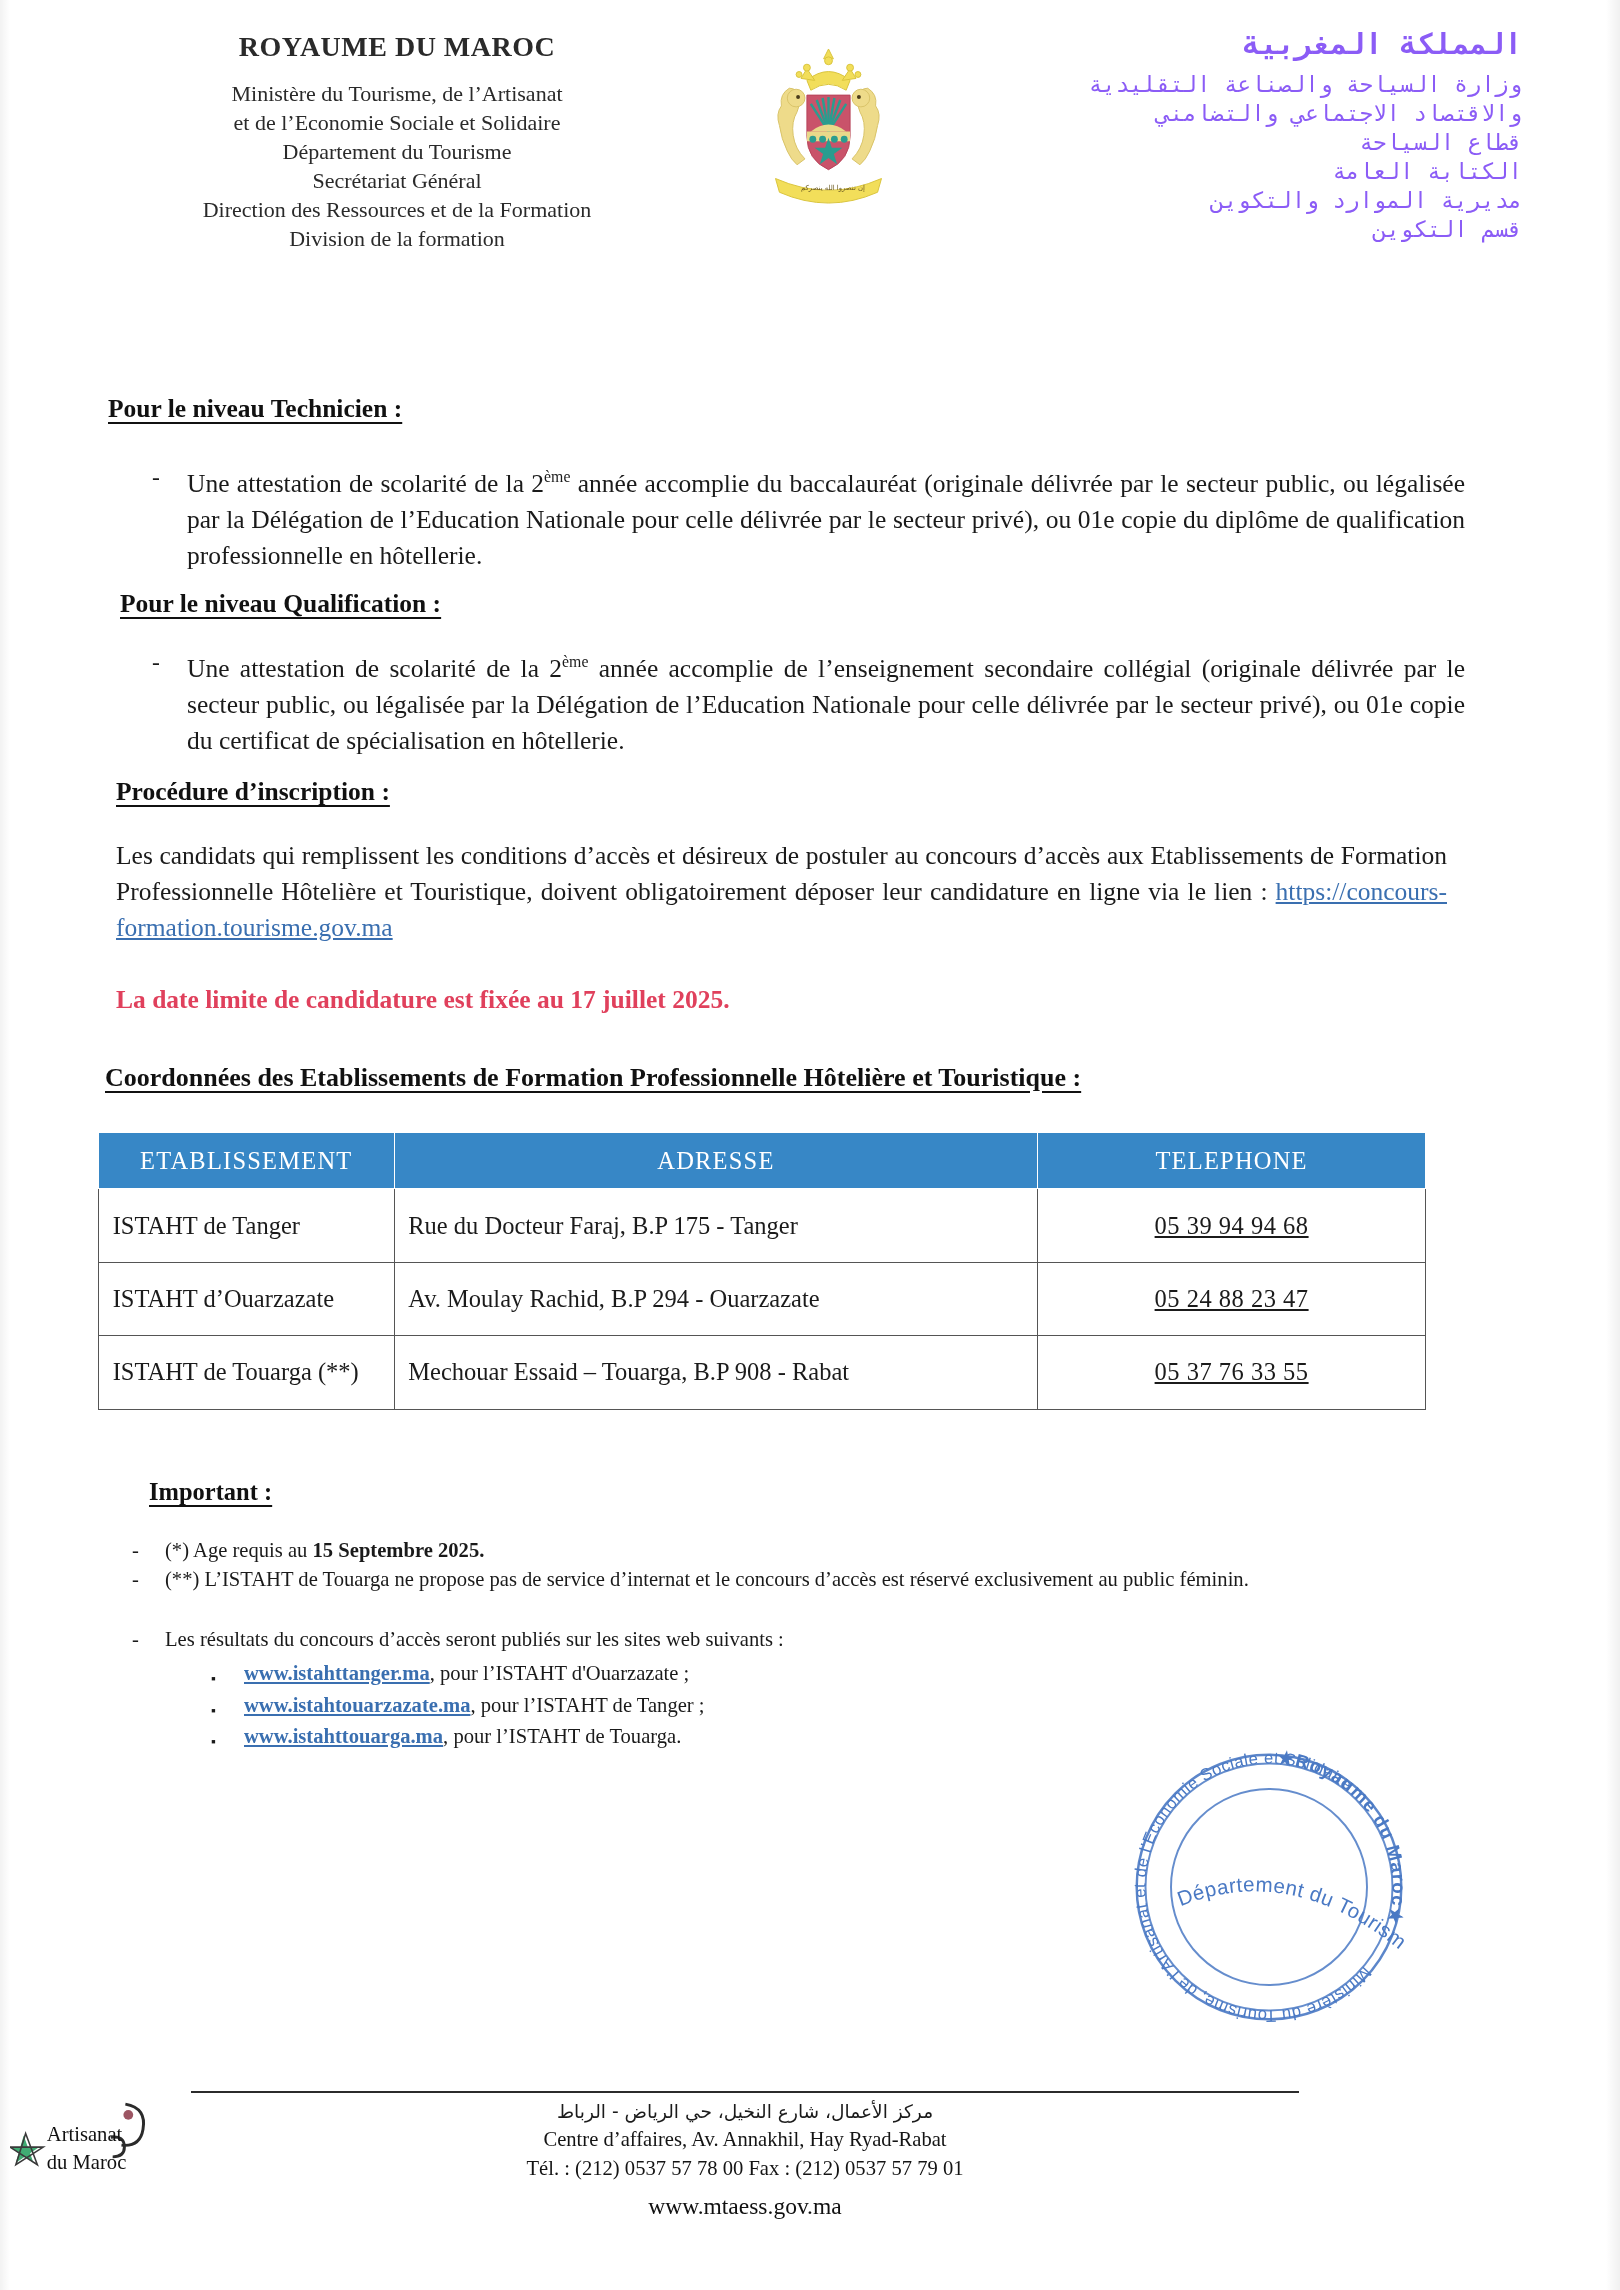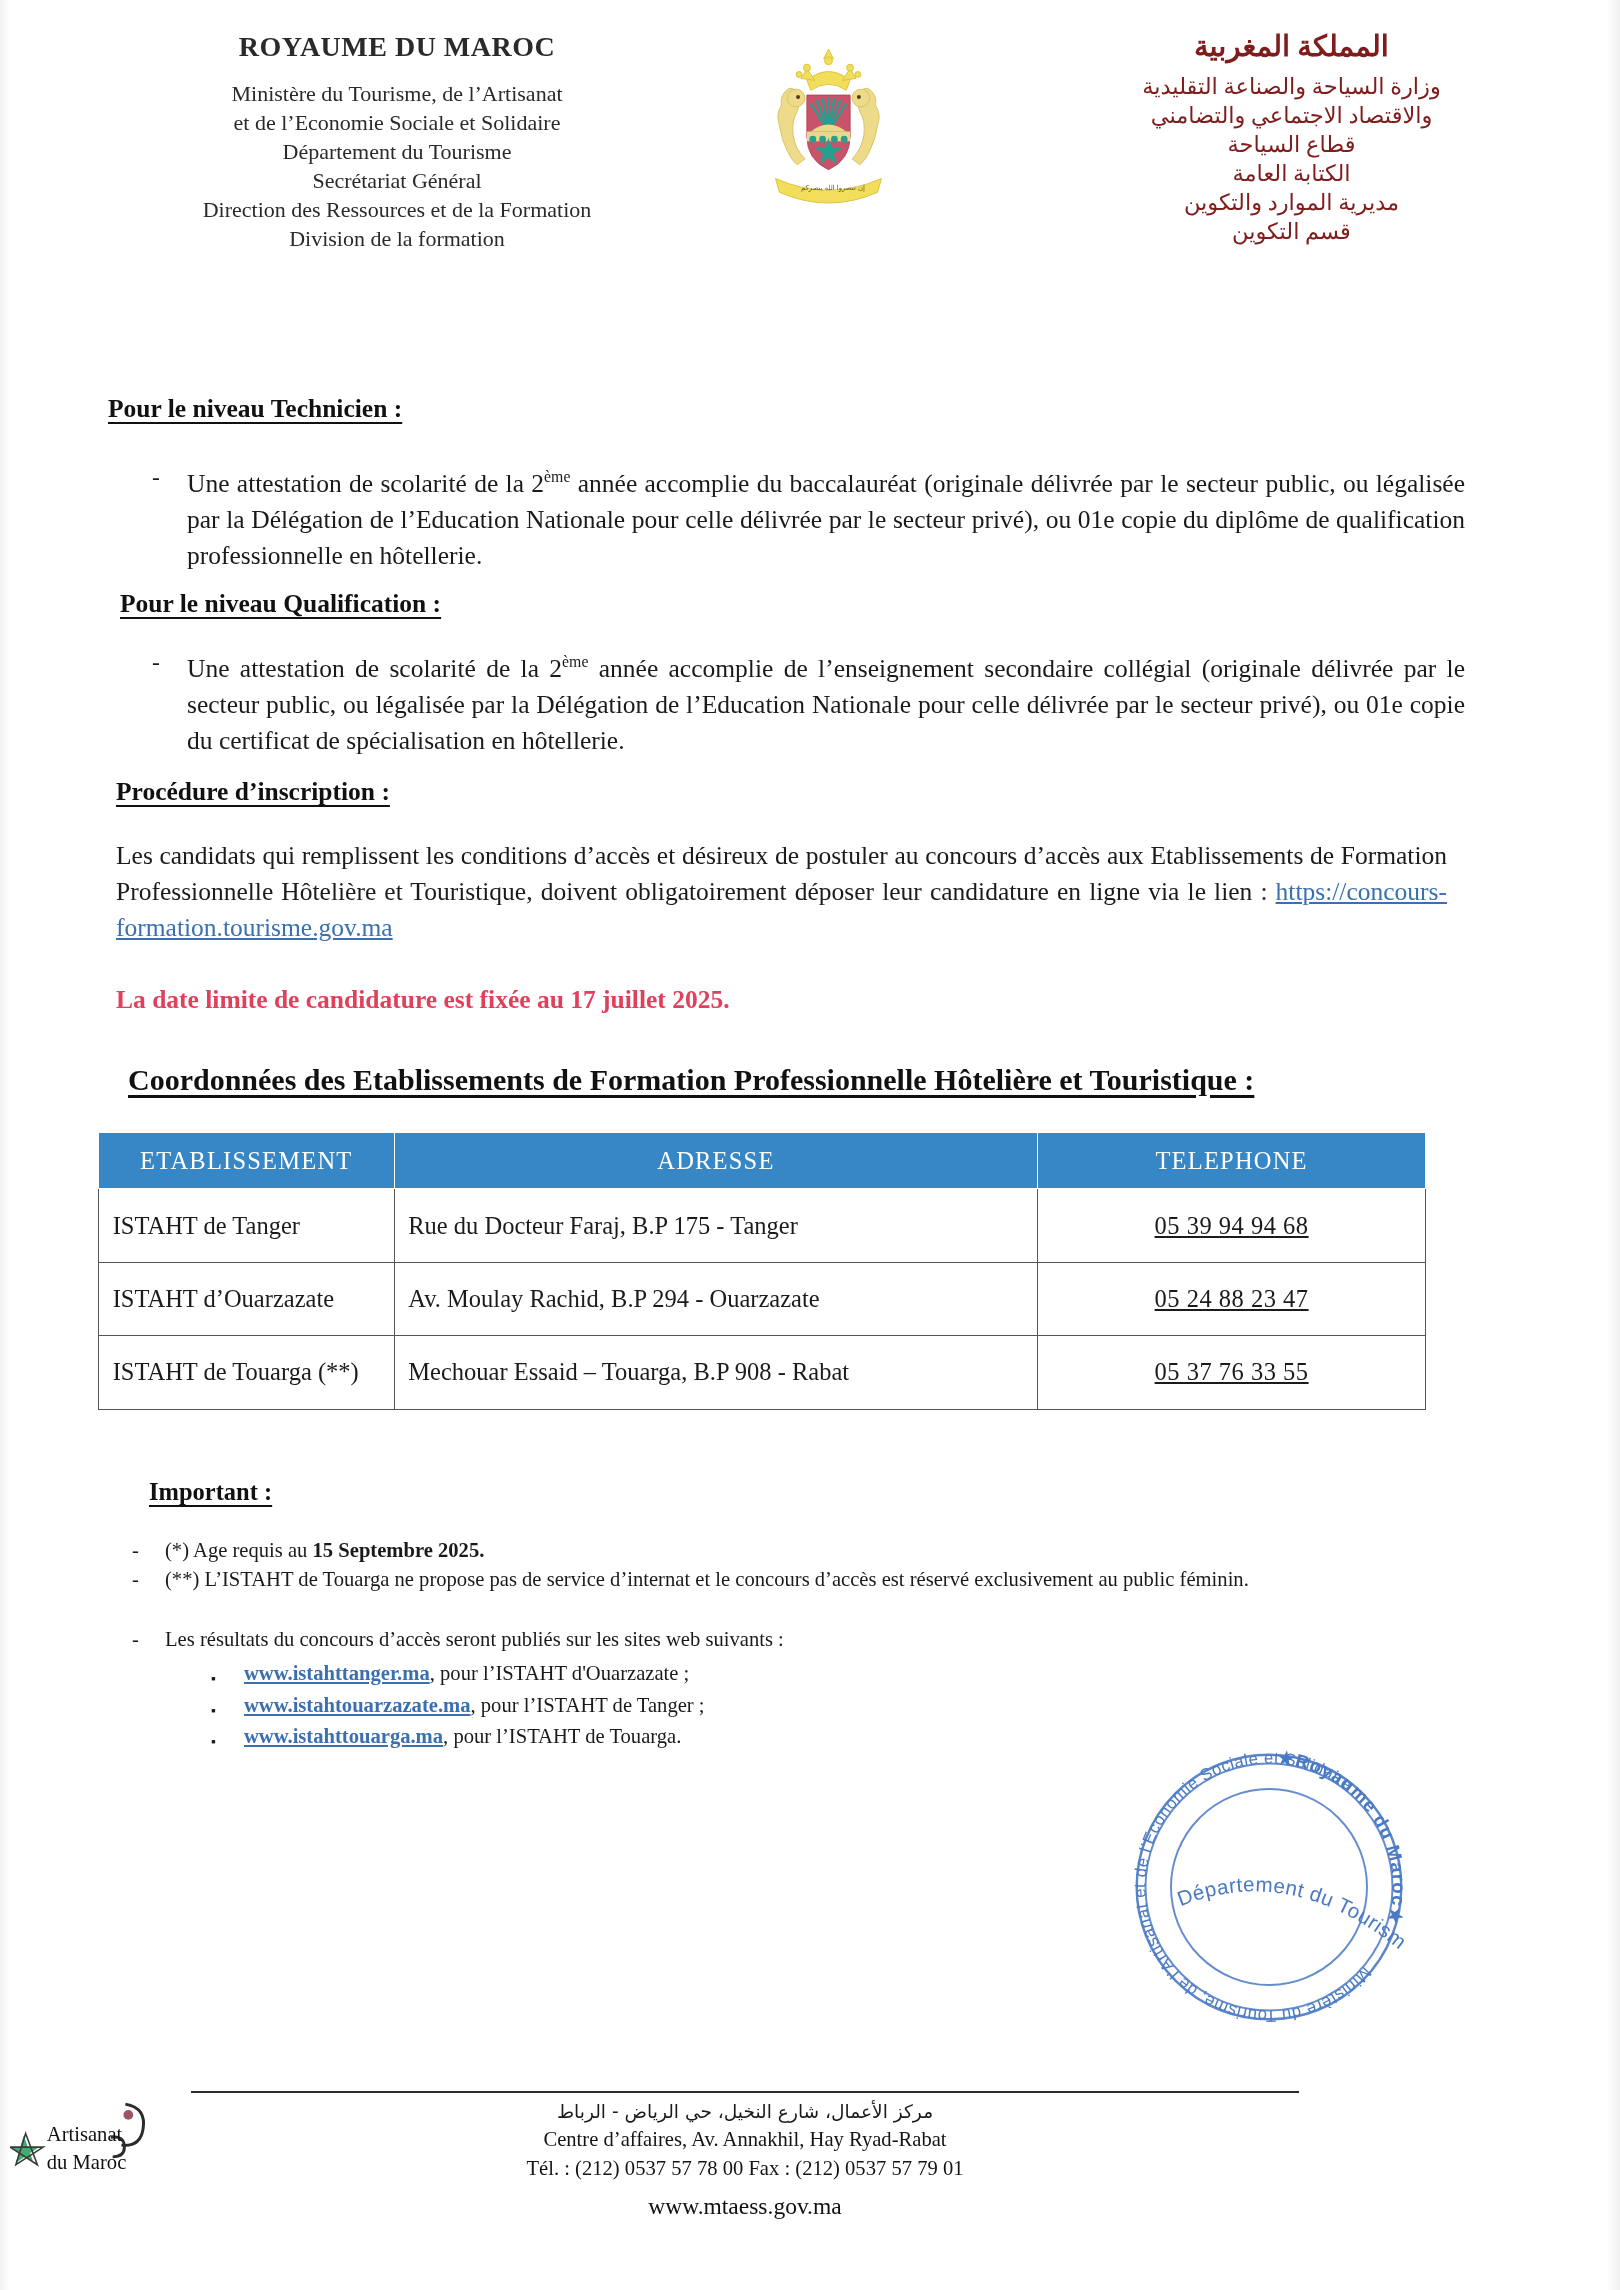--- a/index.html
+++ b/index.html
@@ -44,24 +44,23 @@
   .hdr-fr .line {
     font-size: 22px;
     line-height: 29px;
     white-space: nowrap;
   }
   .hdr-ar {
     position: absolute;
     right: 98px;
     top: 3.9px;
     width: 461px;
-    text-align: center;
     direction: rtl;
-    color: #7f1d1d;
-    font-family: Liberation Serif, serif;
+    color: #8b5cf6;
+    font-family: Liberation Mono, monospace;
   }
   .hdr-ar .kingdom-ar {
     font-size: 29px;
     font-weight: bold;
     line-height: 39px;
     margin-bottom: 5.9px;
   }
   .hdr-ar .line-ar {
     font-size: 22.5px;
     line-height: 29px;
@@ -378,21 +377,21 @@
       <div class="bullet-dash">-</div>
       <div class="bullet-text"><span>Une attestation de scolarité de la 2</span><sup class="ord">ème</sup><span> année accomplie de l’enseignement secondaire collégial (originale délivrée par le secteur public, ou légalisée par la Délégation de l’Education Nationale pour celle délivrée par le secteur privé), ou 01e copie du certificat de spécialisation en hôtellerie.</span></div>
     </div>
 
     <div class="sec-title" style="left:116px; top:777px;">Procédure d’inscription :</div>
 
     <div class="para" style="left:116px; top:838px; width:1331px; text-align:justify;"><span>Les candidats qui remplissent les conditions d’accès et désireux de postuler au concours d’accès aux Etablissements de Formation Professionnelle Hôtelière et Touristique, doivent obligatoirement déposer leur candidature en ligne via le lien : </span><a class="link" href="#">https://concours-formation.tourisme.gov.ma</a></div>
 
     <div class="red-note" style="left:116px; top:985px;">La date limite de candidature est fixée au 17 juillet 2025.</div>
 
-    <div class="sec-title" style="left:128px; top:1063px; font-size:30px;">Coordonnées des Etablissements de Formation Professionnelle Hôtelière et Touristique :</div>
+    <div class="sec-title" style="left:105px; top:1063px; font-size:26px;">Coordonnées des Etablissements de Formation Professionnelle Hôtelière et Touristique :</div>
 
     <div class="tbl-wrap">
       <table class="coords">
         <thead>
           <tr>
             <th style="width:279px;">ETABLISSEMENT</th>
             <th style="width:627px;">ADRESSE</th>
             <th>TELEPHONE</th>
           </tr>
         </thead>

